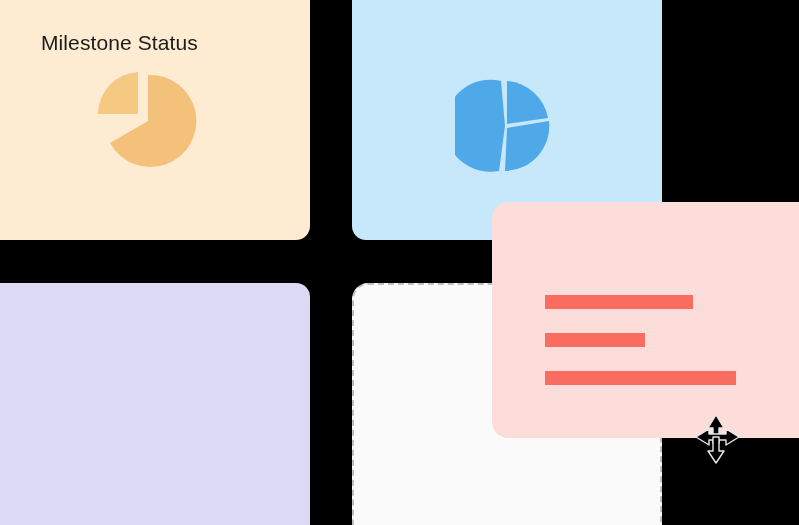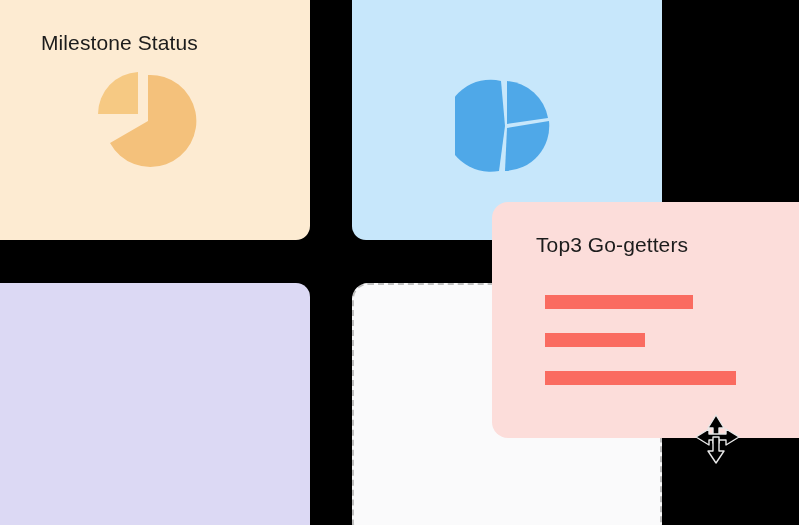--- a/index.html
+++ b/index.html
@@ -133,21 +133,20 @@
   </div>
 
   <div class="card" id="card-tags">
     
     
   </div>
 
   <div class="card" id="card-placeholder"></div>
 
   <div class="card" id="card-gogetters">
-    <div class="card-title">Top3 Go-getters</div>
     <div class="bar-list">
       <div class="bar" id="bar-0"></div>
       <div class="bar" id="bar-1"></div>
       <div class="bar" id="bar-2"></div>
     </div>
   </div>
 
   <svg id="move-cursor" viewBox="0 0 48 52">
     <g fill="#000000" stroke="#E8E8E8" stroke-width="1.4" stroke-linejoin="round">
       <polygon points="22,2 30,15 25,15 25,30 19,30 19,15 14,15"></polygon>

